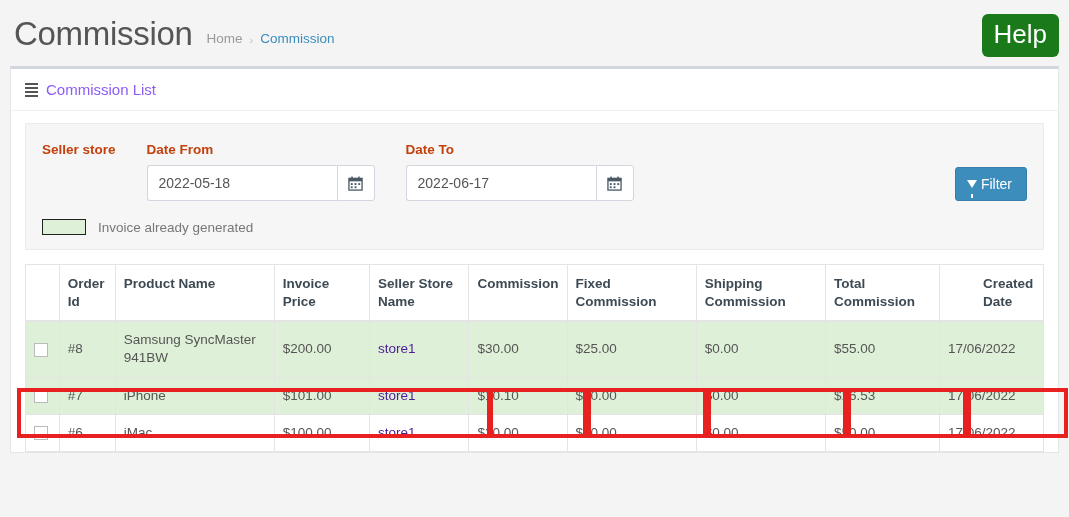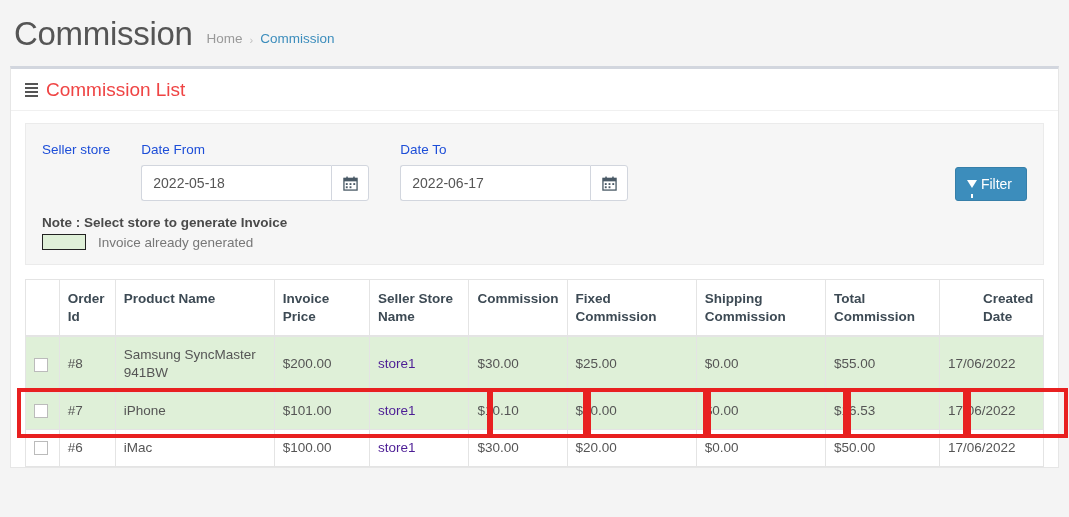--- a/index.html
+++ b/index.html
@@ -68,22 +68,22 @@
     border-bottom: 1px solid #e6e6e6;
   }
   .box-header {
     height: 42px;
     display: flex;
     align-items: center;
     padding: 0 14px;
     border-bottom: 1px solid #f0f0f0;
   }
   .box-title {
-    font-size: 19px;
-    color: #ef4444;
+    font-size: 15px;
+    color: #8b5cf6;
     font-weight: 400;
     display: flex;
     align-items: center;
   }
   .list-icon {
     display: inline-block;
     width: 13px;
     margin-right: 8px;
     position: relative;
     top: 0px;
@@ -104,22 +104,22 @@
     background: #f6f6f6;
     border: 1px solid #ebebeb;
     padding: 18px 16px 14px 16px;
     display: flex;
     flex-wrap: wrap;
     align-items: flex-start;
   }
   .field-group { margin-right: 31px; }
   .field-label {
     font-size: 13.5px;
-    font-weight: normal;
-    color: #1d4ed8;
+    font-weight: bold;
+    color: #c2410c;
     margin-bottom: 8px;
     display: block;
   }
   .select-control {
     width: 316px;
     height: 36px;
     border: 1px solid #d2d6de;
     background: #ffffff;
     border-radius: 3px;
     display: flex;
@@ -281,20 +281,21 @@
 </head>
 <body>
 
 <div class="page-header">
   <h1 class="page-title">Commission</h1>
   <div class="breadcrumb">
     <span class="crumb-home">Home</span>
     <span class="crumb-sep">›</span>
     <span class="crumb-current">Commission</span>
   </div>
+  <button class="help-button" style="background: rgb(26, 122, 26);">Help</button>
 </div>
 
 <div class="content-wrap">
   <div class="box">
 
     <div class="box-header">
       <div class="box-title">
         <span class="list-icon">
             <i></i>
             <i></i>
@@ -354,21 +355,20 @@
         </div>
 
         <div class="filter-btn-wrap">
           <button class="filter-button" style="background: rgb(60, 141, 188);">
             <span class="funnel"></span>
             <span>Filter</span>
           </button>
         </div>
 
         <div class="note-line">
-          <div class="note-title">Note : Select store to generate Invoice</div>
           <div class="note-legend">
             <span class="legend-swatch" style="background: rgb(223, 240, 216);"></span>
             <span class="legend-text">Invoice already generated</span>
           </div>
         </div>
       </div>
 
       <div class="table-wrap">
         <table>
           <thead>

